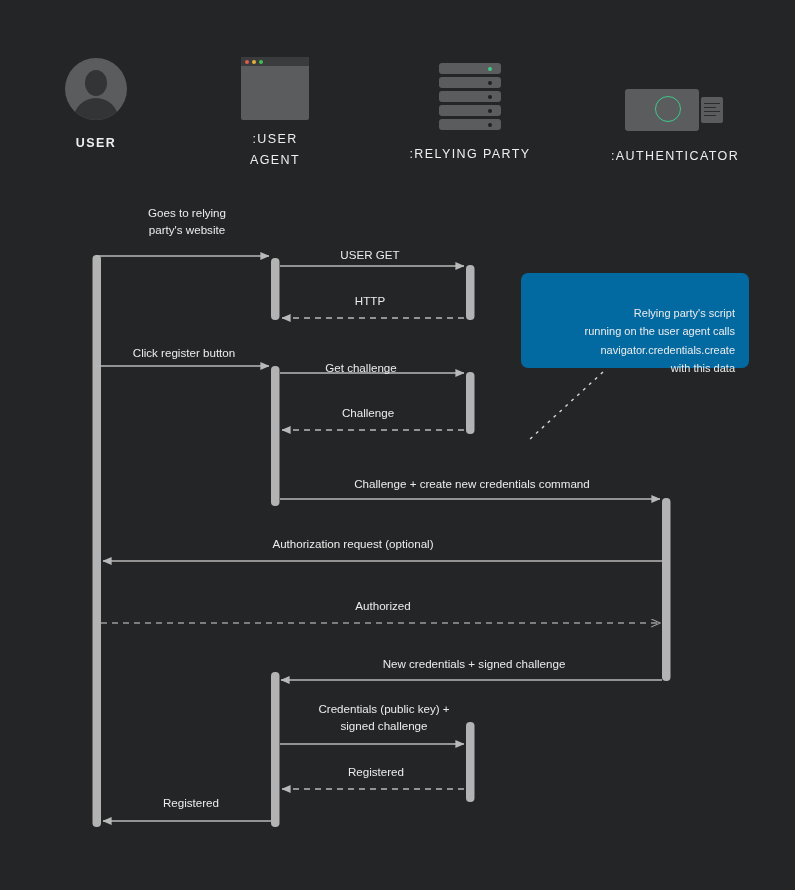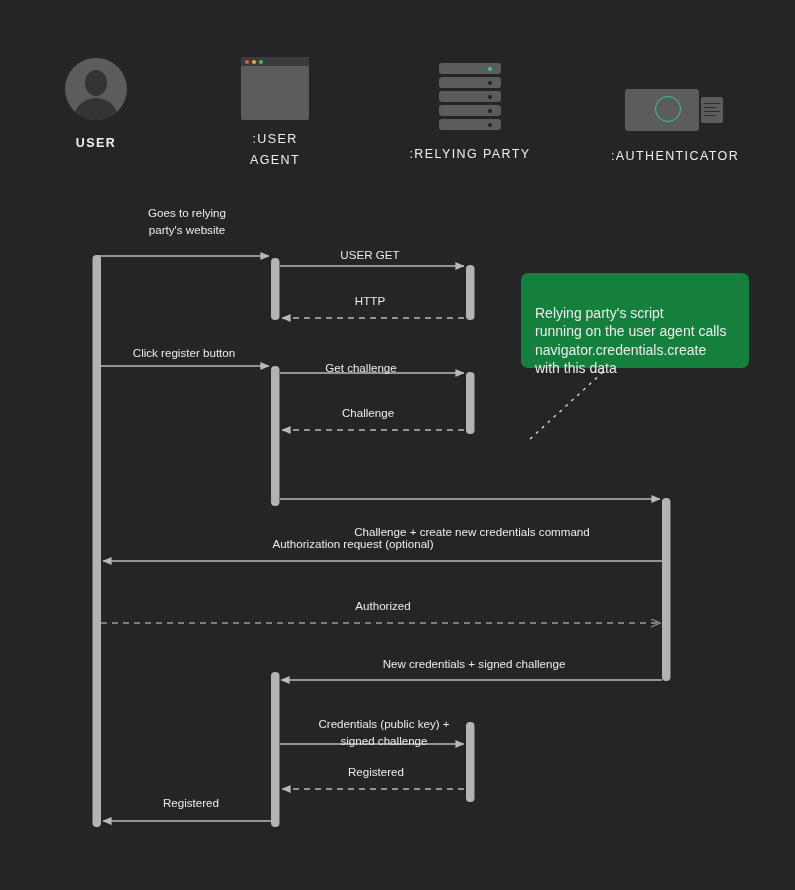--- a/index.html
+++ b/index.html
@@ -57,23 +57,23 @@
   }
   .auth .card{
     position:absolute;left:76px;top:8px;width:22px;height:26px;background:#5b5c5e;border-radius:2px;
   }
   .auth .card s{
     position:absolute;left:3px;height:1.4px;background:#2b2c2d;display:block;text-decoration:none;
   }
 
   
   .note{
-    position:absolute;background:#15803d;border-radius:7px;
+    position:absolute;background:#0369a1;border-radius:7px;
     padding:12px 14px;box-sizing:border-box;
-    font-size:14px;line-height:18.5px;color:#ececec;white-space:pre-line;
+    font-size:11px;line-height:18.5px;color:#ececec;white-space:pre-line;text-align:right;
   }
 
   
   .msg-label{
     position:absolute;font-size:11.6px;color:#ececec;
     text-align:center;white-space:pre-line;line-height:17px;
     transform:translateX(-50%);
   }
 </style>
 </head>
@@ -194,22 +194,22 @@
 with this data</span>
   </div>
 
   <div class="msg-label" style="left:187px;top:204px;width:170px;"><span>Goes to relying
 party's website</span></div>
   <div class="msg-label" style="left:370px;top:246px;width:170px;"><span>USER GET</span></div>
   <div class="msg-label" style="left:370px;top:292px;width:170px;"><span>HTTP</span></div>
   <div class="msg-label" style="left:184px;top:344px;width:190px;"><span>Click register button</span></div>
   <div class="msg-label" style="left:361px;top:359px;width:170px;"><span>Get challenge</span></div>
   <div class="msg-label" style="left:368px;top:404px;width:170px;"><span>Challenge</span></div>
-  <div class="msg-label" style="left:472px;top:475px;width:330px;margin-top:48px;"><span>Challenge + create new credentials command</span></div>
+  <div class="msg-label" style="left:472px;top:475px;width:330px;"><span>Challenge + create new credentials command</span></div>
   <div class="msg-label" style="left:353px;top:535px;width:300px;"><span>Authorization request (optional)</span></div>
   <div class="msg-label" style="left:474px;top:655px;width:300px;"><span>New credentials + signed challenge</span></div>
   <div class="msg-label" style="left:383px;top:597px;width:200px;"><span>Authorized</span></div>
-  <div class="msg-label" style="left:384px;top:700px;width:220px;margin-top:15px;"><span>Credentials (public key) +
+  <div class="msg-label" style="left:384px;top:700px;width:220px;"><span>Credentials (public key) +
 signed challenge</span></div>
   <div class="msg-label" style="left:376px;top:763px;width:170px;"><span>Registered</span></div>
   <div class="msg-label" style="left:191px;top:794px;width:170px;"><span>Registered</span></div>
 
 </div>
 
 </body></html>

